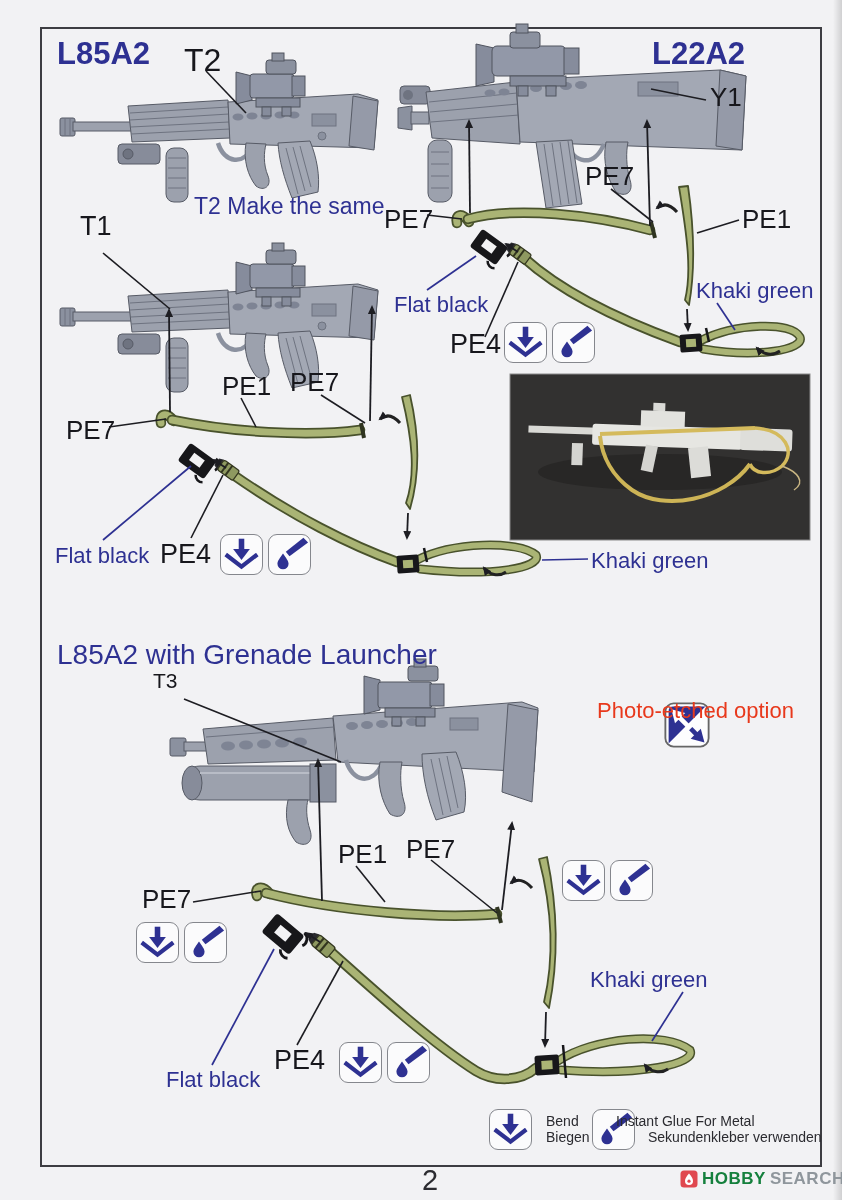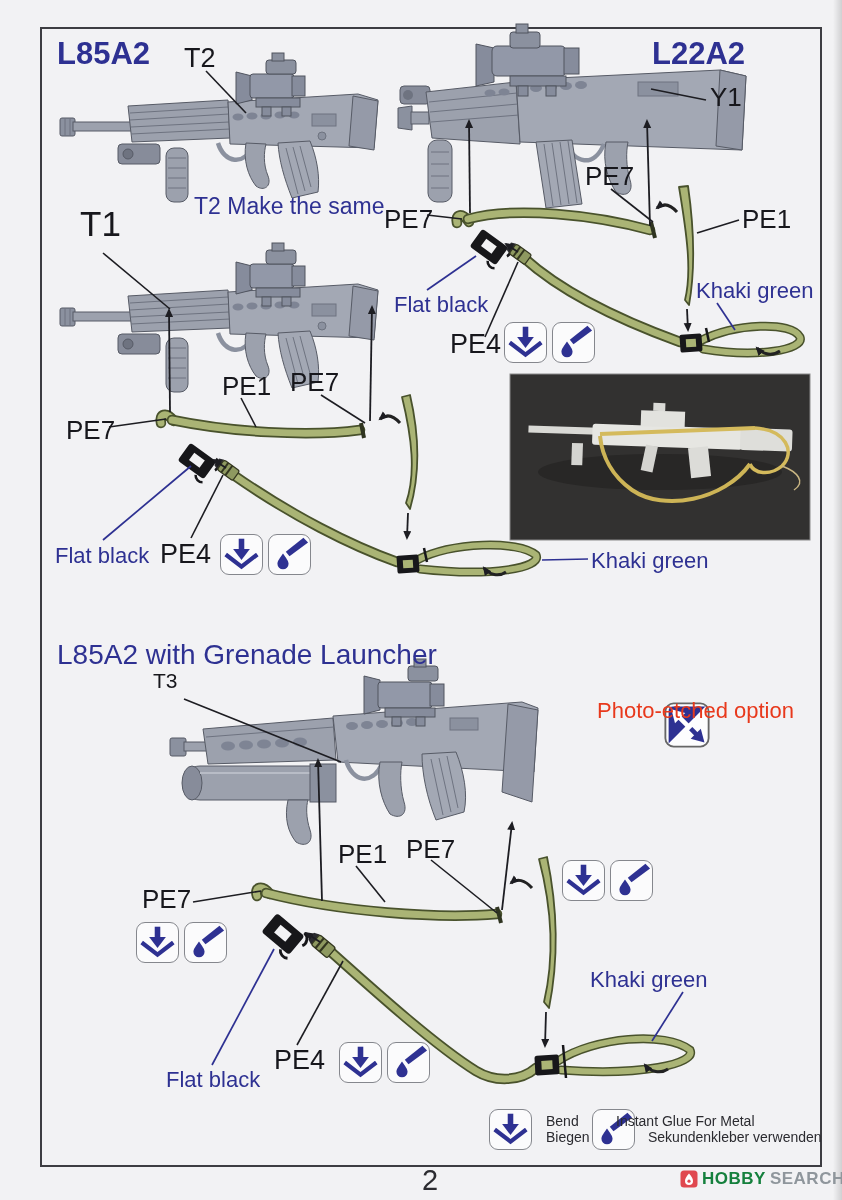--- a/index.html
+++ b/index.html
@@ -400,23 +400,23 @@
     <rect x="1.5" y="1.5" width="47" height="47" rx="9" fill="#fdfdfe" stroke="#666" stroke-width="2"></rect>
     <path d="M10,5 H45 L5,45 V10 Q5,5 10,5 Z" fill="#2e3192"></path>
     <line x1="28" y1="28" x2="14" y2="14" stroke="#fff" stroke-width="5"></line>
     <polygon points="8,8 23,12 12,23" fill="#fff"></polygon>
     <line x1="29" y1="29" x2="39" y2="39" stroke="#2e3192" stroke-width="5"></line>
     <polygon points="44,44 29,40 40,29" fill="#2e3192"></polygon>
   </svg>
 </div>
 
 <div class="lbl title1" style="left:57px;top:38px;">L85A2</div>
-<div class="lbl part" style="left:184px;top:44px;font-size:27px;">T2</div>
+<div class="lbl part" style="left:184px;top:44px;font-size:32px;">T2</div>
 <div class="lbl note" style="left:194px;top:194px;">T2 Make the same</div>
-<div class="lbl part" style="left:80px;top:206px;font-size:35px;">T1</div>
+<div class="lbl part" style="left:80px;top:212px;font-size:27px;">T1</div>
 
 <div class="lbl title1" style="left:652px;top:38px;">L22A2</div>
 <div class="lbl part" style="left:710px;top:84px;">Y1</div>
 <div class="lbl part" style="left:585px;top:163px;">PE7</div>
 <div class="lbl part" style="left:384px;top:206px;">PE7</div>
 <div class="lbl part" style="left:742px;top:206px;">PE1</div>
 <div class="lbl cnote" style="left:394px;top:293px;">Flat black</div>
 <div class="lbl part" style="left:450px;top:330px;font-size:27px;">PE4</div>
 <div class="lbl cnote" style="left:696px;top:279px;">Khaki green</div>
 

